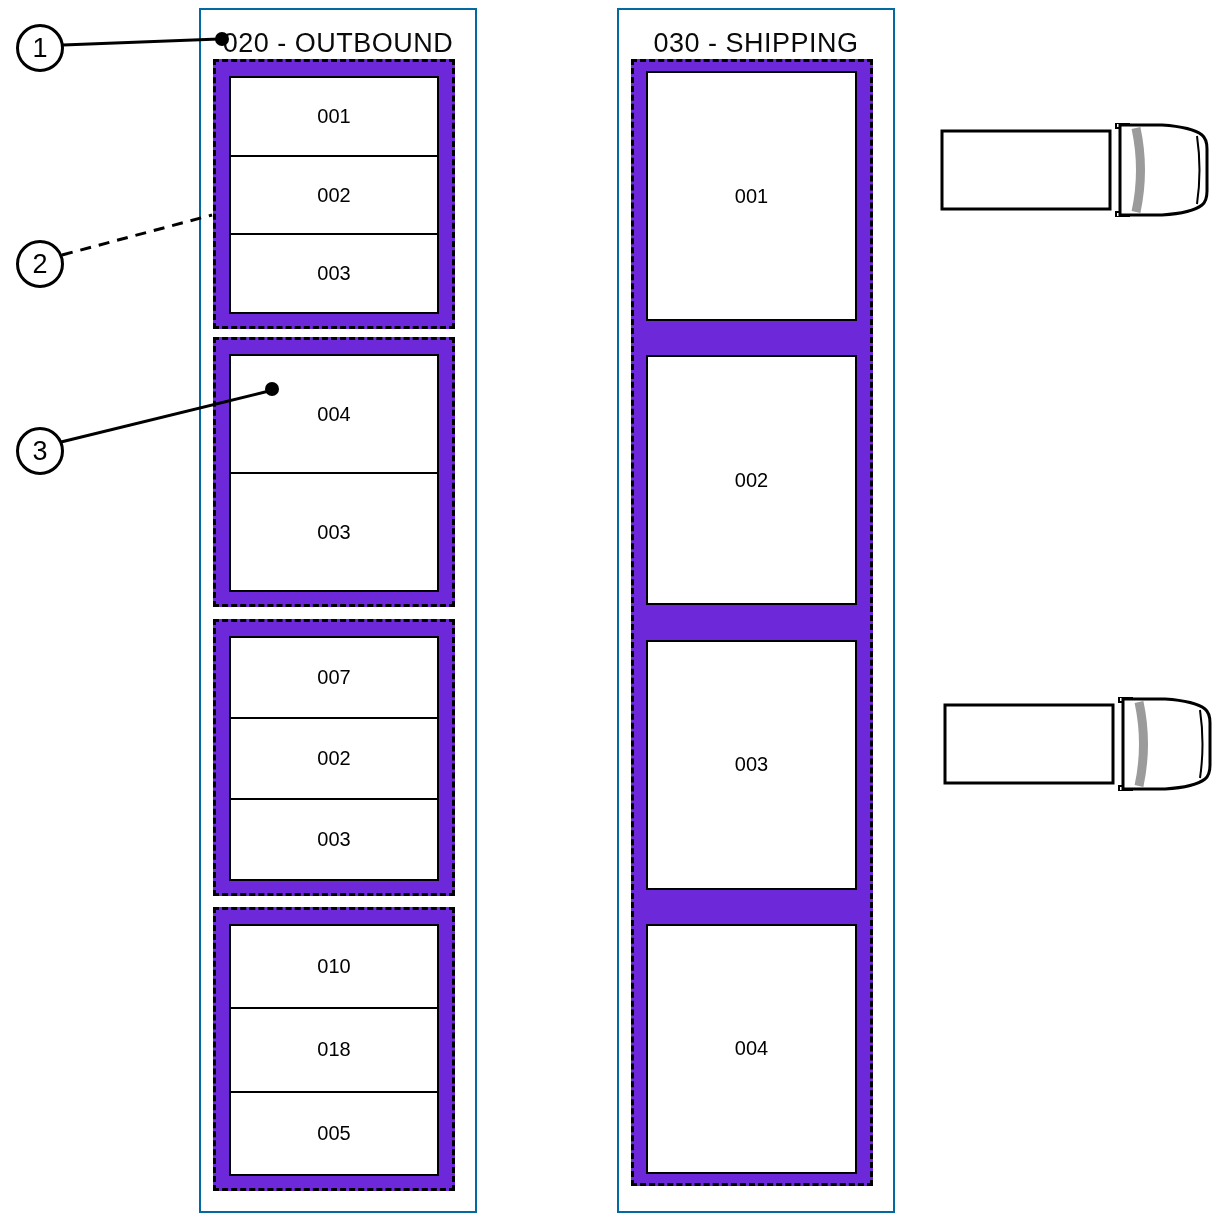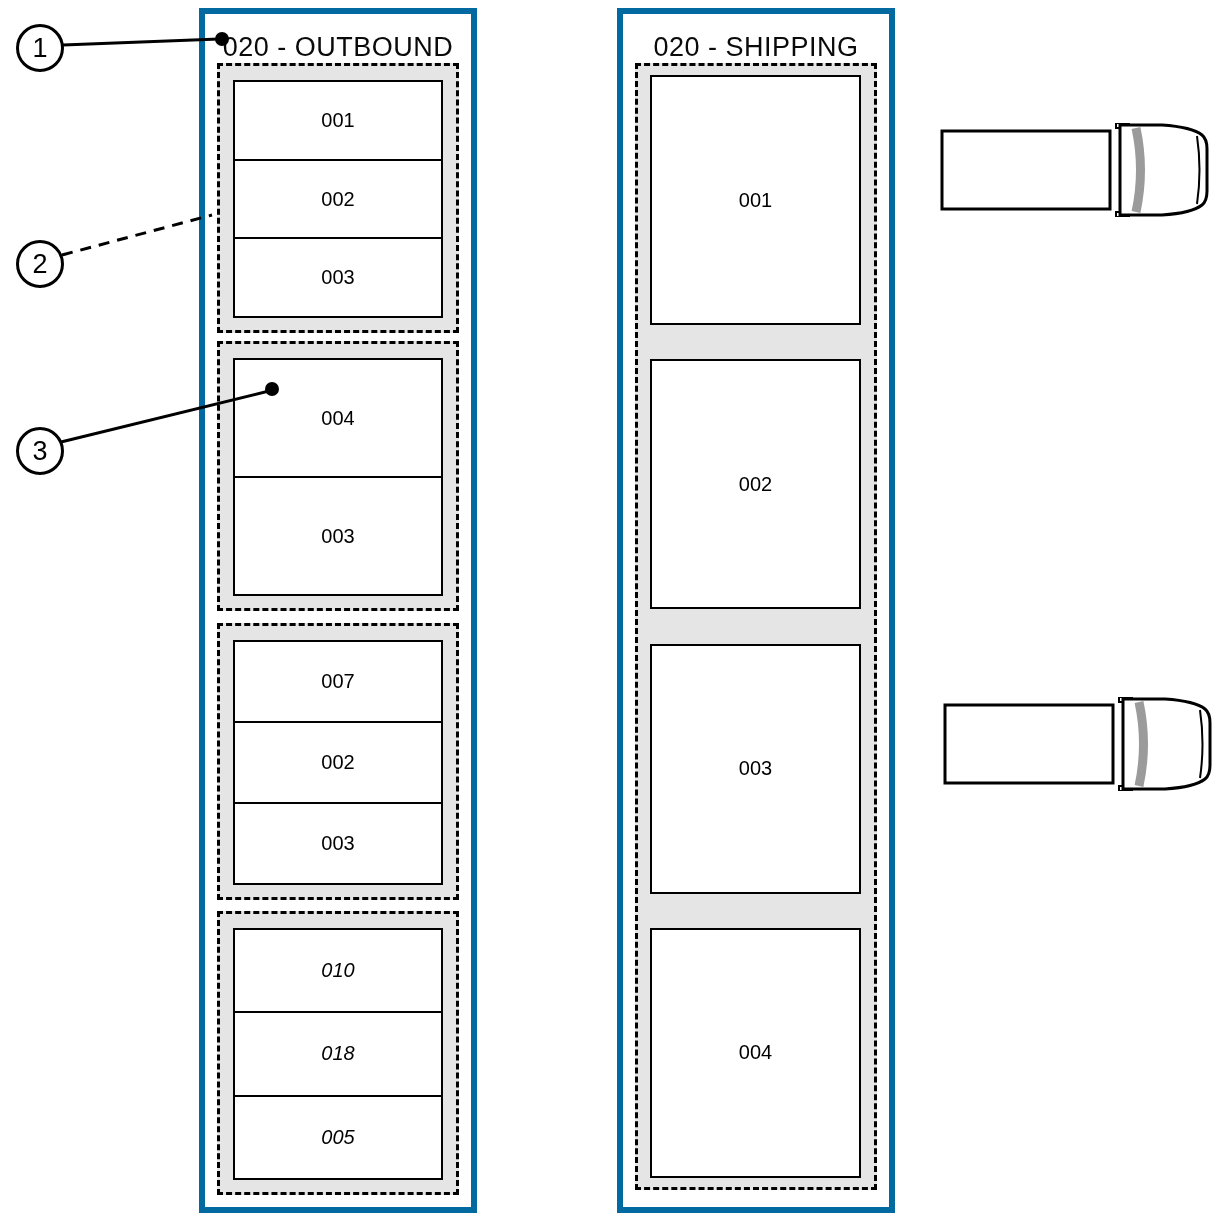--- a/index.html
+++ b/index.html
@@ -1,28 +1,28 @@
 <!DOCTYPE html>
 <html><head>
 <meta charset="utf-8">
 <style>
   * { margin:0; padding:0; box-sizing:border-box; }
   html,body { background:#ffffff; font-family:"Liberation Sans", sans-serif; color:#000; }
   .canvas { position:relative; width:1222px; height:1221px; background:#fff; overflow:hidden; }
 
-  .zone { position:absolute; top:8px; width:278px; height:1205px; border:6px solid #0369a1; background:#fff; }
+  .zone { position:absolute; top:8px; width:278px; height:1205px; border:2px solid #0369a1; background:#fff; }
   #zone-outbound { left:199px; }
   #zone-shipping { left:617px; }
   .zone-title { position:absolute; top:18px; left:0; right:0; text-align:center; font-size:27px; letter-spacing:.5px; color:#0a0a0a; }
 
-  .subzone { position:absolute; left:12px; width:242px; border:3px dashed #000; background:#e5e5e5; }
+  .subzone { position:absolute; left:12px; width:242px; border:3px dashed #000; background:#6d28d9; }
   #zone-outbound .sz1 { top:49px;  height:270px; }
   #zone-outbound .sz2 { top:327px; height:270px; }
   #zone-outbound .sz3 { top:609px; height:277px; }
-  #zone-outbound .sz4 { top:897px; height:284px;font-style:italic; }
+  #zone-outbound .sz4 { top:897px; height:284px; }
   #zone-shipping .sz1 { top:49px;  height:1127px; }
 
   .slot-stack { position:absolute; left:13px; right:13px; top:14px; bottom:12px; display:flex; flex-direction:column; }
   .slot { flex:1; border:2px solid #000; background:#fff; display:flex; align-items:center; justify-content:center; font-size:20px; }
   .slot + .slot { margin-top:-2px; }
 
   .slot-big-stack { position:absolute; left:12px; right:13px; top:9px; bottom:9px; display:flex; flex-direction:column; justify-content:space-between; }
   .slot-big { height:250px; border:2px solid #000; background:#fff; display:flex; align-items:center; justify-content:center; font-size:20px; }
 
   .callout { position:absolute; width:48px; height:48px; border:3px solid #000; border-radius:50%; background:#fff;
@@ -89,21 +89,21 @@
     <div class="subzone sz4">
       <div class="slot-stack">
         <div class="slot">010</div>
         <div class="slot">018</div>
         <div class="slot">005</div>
       </div>
     </div>
   </div>
 
   <div class="zone" id="zone-shipping">
-    <div class="zone-title">020 - SHIPPING</div>
+    <div class="zone-title">030 - SHIPPING</div>
 
     <div class="subzone sz1">
       <div class="slot-big-stack">
         <div class="slot-big">001</div>
         <div class="slot-big">002</div>
         <div class="slot-big">003</div>
         <div class="slot-big">004</div>
       </div>
     </div>
   </div>

